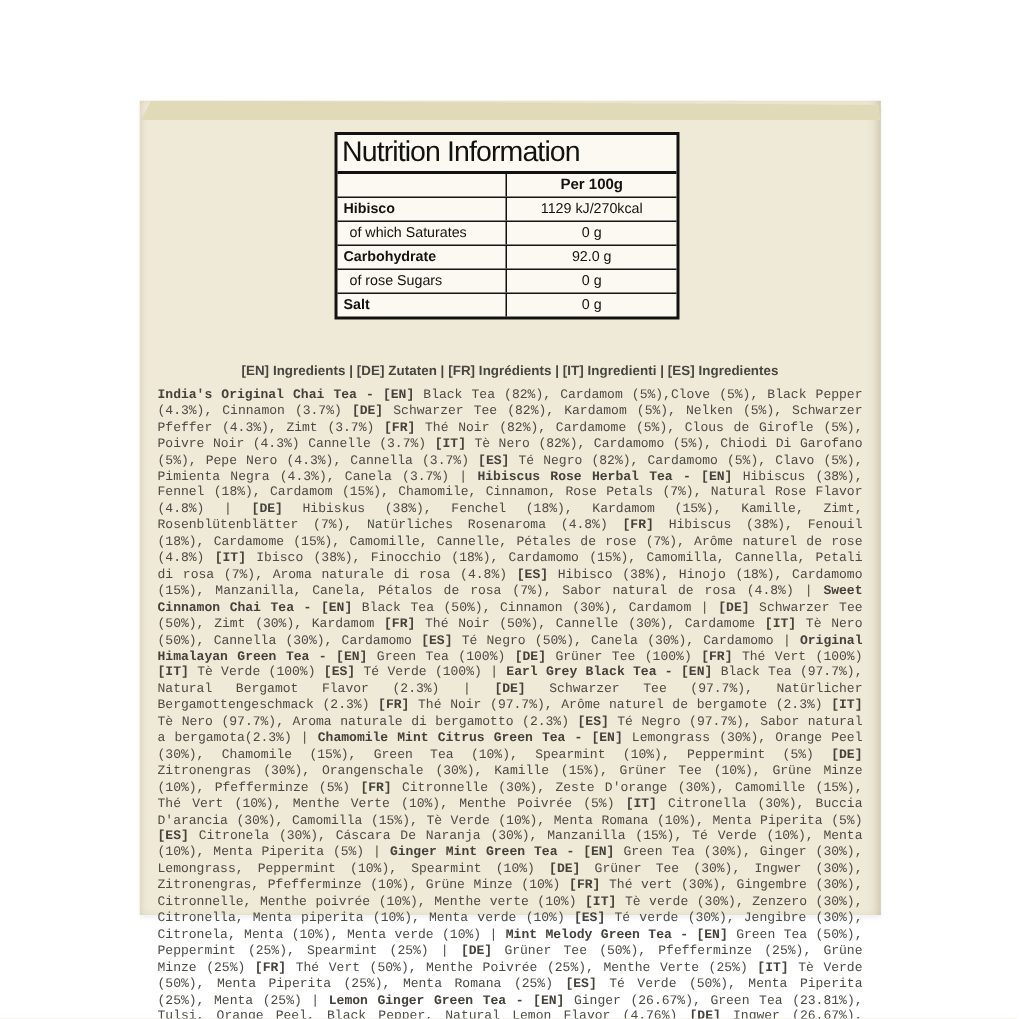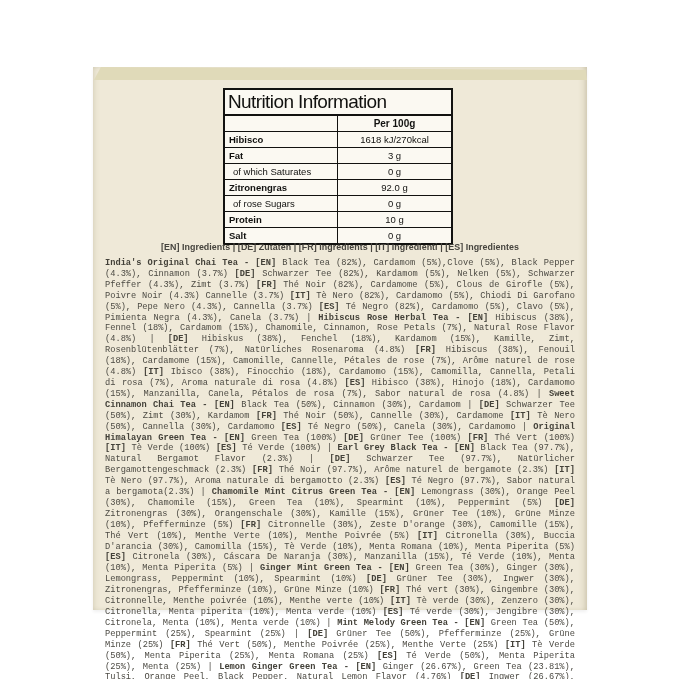--- a/index.html
+++ b/index.html
@@ -67,41 +67,33 @@
     <div class="nutri">
       <div class="nutri-title">Nutrition Information</div>
 
       <div class="nrow hdr">
         <div class="lab"></div>
         <div class="val">Per 100g</div>
       </div>
 
       <div class="nrow major bt2">
         <div class="lab">Hibisco</div>
-        <div class="val">1618 kJ/270kcal</div>
-      </div>
-      <div class="nrow major bt2">
-        <div class="lab">Fat</div>
-        <div class="val">3 g</div>
+        <div class="val">1129 kJ/270kcal</div>
       </div>
       <div class="nrow sub bt1">
         <div class="lab">of which Saturates</div>
         <div class="val">0 g</div>
       </div>
       <div class="nrow major bt2">
-        <div class="lab">Zitronengras</div>
+        <div class="lab">Carbohydrate</div>
         <div class="val">92.0 g</div>
       </div>
       <div class="nrow sub bt1">
         <div class="lab">of rose Sugars</div>
         <div class="val">0 g</div>
-      </div>
-      <div class="nrow major bt2">
-        <div class="lab">Protein</div>
-        <div class="val">10 g</div>
       </div>
       <div class="nrow major bt2">
         <div class="lab">Salt</div>
         <div class="val">0 g</div>
       </div>
     </div>
 
     <div class="ing-header">[EN] Ingredients | [DE] Zutaten | [FR] Ingrédients | [IT] Ingredienti | [ES] Ingredientes</div>
 
     <div class="ing-body"><span class="b">India's Original Chai Tea - [EN]</span><span> Black Tea (82%), Cardamom (5%),Clove (5%), Black Pepper (4.3%), Cinnamon (3.7%) </span><span class="b">[DE]</span><span> Schwarzer Tee (82%), Kardamom (5%), Nelken (5%), Schwarzer Pfeffer (4.3%), Zimt (3.7%) </span><span class="b">[FR]</span><span> Thé Noir (82%), Cardamome (5%), Clous de Girofle (5%), Poivre Noir (4.3%) Cannelle (3.7%) </span><span class="b">[IT]</span><span> Tè Nero (82%), Cardamomo (5%), Chiodi Di Garofano (5%), Pepe Nero (4.3%), Cannella (3.7%) </span><span class="b">[ES]</span><span> Té Negro (82%), Cardamomo (5%), Clavo (5%), Pimienta Negra (4.3%), Canela (3.7%) | </span><span class="b">Hibiscus Rose Herbal Tea - [EN]</span><span> Hibiscus (38%), Fennel (18%), Cardamom (15%), Chamomile, Cinnamon, Rose Petals (7%), Natural Rose Flavor (4.8%) | </span><span class="b">[DE]</span><span> Hibiskus (38%), Fenchel (18%), Kardamom (15%), Kamille, Zimt, Rosenblütenblätter (7%), Natürliches Rosenaroma (4.8%) </span><span class="b">[FR]</span><span> Hibiscus (38%), Fenouil (18%), Cardamome (15%), Camomille, Cannelle, Pétales de rose (7%), Arôme naturel de rose (4.8%) </span><span class="b">[IT]</span><span> Ibisco (38%), Finocchio (18%), Cardamomo (15%), Camomilla, Cannella, Petali di rosa (7%), Aroma naturale di rosa (4.8%) </span><span class="b">[ES]</span><span> Hibisco (38%), Hinojo (18%), Cardamomo (15%), Manzanilla, Canela, Pétalos de rosa (7%), Sabor natural de rosa (4.8%) | </span><span class="b">Sweet Cinnamon Chai Tea - [EN]</span><span> Black Tea (50%), Cinnamon (30%), Cardamom | </span><span class="b">[DE]</span><span> Schwarzer Tee (50%), Zimt (30%), Kardamom </span><span class="b">[FR]</span><span> Thé Noir (50%), Cannelle (30%), Cardamome </span><span class="b">[IT]</span><span> Tè Nero (50%), Cannella (30%), Cardamomo </span><span class="b">[ES]</span><span> Té Negro (50%), Canela (30%), Cardamomo | </span><span class="b">Original Himalayan Green Tea - [EN]</span><span> Green Tea (100%) </span><span class="b">[DE]</span><span> Grüner Tee (100%) </span><span class="b">[FR]</span><span> Thé Vert (100%) </span><span class="b">[IT]</span><span> Tè Verde (100%) </span><span class="b">[ES]</span><span> Té Verde (100%) | </span><span class="b">Earl Grey Black Tea - [EN]</span><span> Black Tea (97.7%), Natural Bergamot Flavor (2.3%) | </span><span class="b">[DE]</span><span> Schwarzer Tee (97.7%), Natürlicher Bergamottengeschmack (2.3%) </span><span class="b">[FR]</span><span> Thé Noir (97.7%), Arôme naturel de bergamote (2.3%) </span><span class="b">[IT]</span><span> Tè Nero (97.7%), Aroma naturale di bergamotto (2.3%) </span><span class="b">[ES]</span><span> Té Negro (97.7%), Sabor natural a bergamota(2.3%) | </span><span class="b">Chamomile Mint Citrus Green Tea - [EN]</span><span> Lemongrass (30%), Orange Peel (30%), Chamomile (15%), Green Tea (10%), Spearmint (10%), Peppermint (5%) </span><span class="b">[DE]</span><span> Zitronengras (30%), Orangenschale (30%), Kamille (15%), Grüner Tee (10%), Grüne Minze (10%), Pfefferminze (5%) </span><span class="b">[FR]</span><span> Citronnelle (30%), Zeste D'orange (30%), Camomille (15%), Thé Vert (10%), Menthe Verte (10%), Menthe Poivrée (5%) </span><span class="b">[IT]</span><span> Citronella (30%), Buccia D'arancia (30%), Camomilla (15%), Tè Verde (10%), Menta Romana (10%), Menta Piperita (5%) </span><span class="b">[ES]</span><span> Citronela (30%), Cáscara De Naranja (30%), Manzanilla (15%), Té Verde (10%), Menta (10%), Menta Piperita (5%) | </span><span class="b">Ginger Mint Green Tea - [EN]</span><span> Green Tea (30%), Ginger (30%), Lemongrass, Peppermint (10%), Spearmint (10%) </span><span class="b">[DE]</span><span> Grüner Tee (30%), Ingwer (30%), Zitronengras, Pfefferminze (10%), Grüne Minze (10%) </span><span class="b">[FR]</span><span> Thé vert (30%), Gingembre (30%), Citronnelle, Menthe poivrée (10%), Menthe verte (10%) </span><span class="b">[IT]</span><span> Tè verde (30%), Zenzero (30%), Citronella, Menta piperita (10%), Menta verde (10%) </span><span class="b">[ES]</span><span> Té verde (30%), Jengibre (30%), Citronela, Menta (10%), Menta verde (10%) | </span><span class="b">Mint Melody Green Tea - [EN]</span><span> Green Tea (50%), Peppermint (25%), Spearmint (25%) | </span><span class="b">[DE]</span><span> Grüner Tee (50%), Pfefferminze (25%), Grüne Minze (25%) </span><span class="b">[FR]</span><span> Thé Vert (50%), Menthe Poivrée (25%), Menthe Verte (25%) </span><span class="b">[IT]</span><span> Tè Verde (50%), Menta Piperita (25%), Menta Romana (25%) </span><span class="b">[ES]</span><span> Té Verde (50%), Menta Piperita (25%), Menta (25%) | </span><span class="b">Lemon Ginger Green Tea - [EN]</span><span> Ginger (26.67%), Green Tea (23.81%), Tulsi, Orange Peel, Black Pepper, Natural Lemon Flavor (4.76%) </span><span class="b">[DE]</span><span> Ingwer (26.67%), Grüner Tee (23.81%), Tulsi, Orangenschale, Schwarzer Pfeffer, Natürliches Zitronenaroma (4.76%)</span></div>

